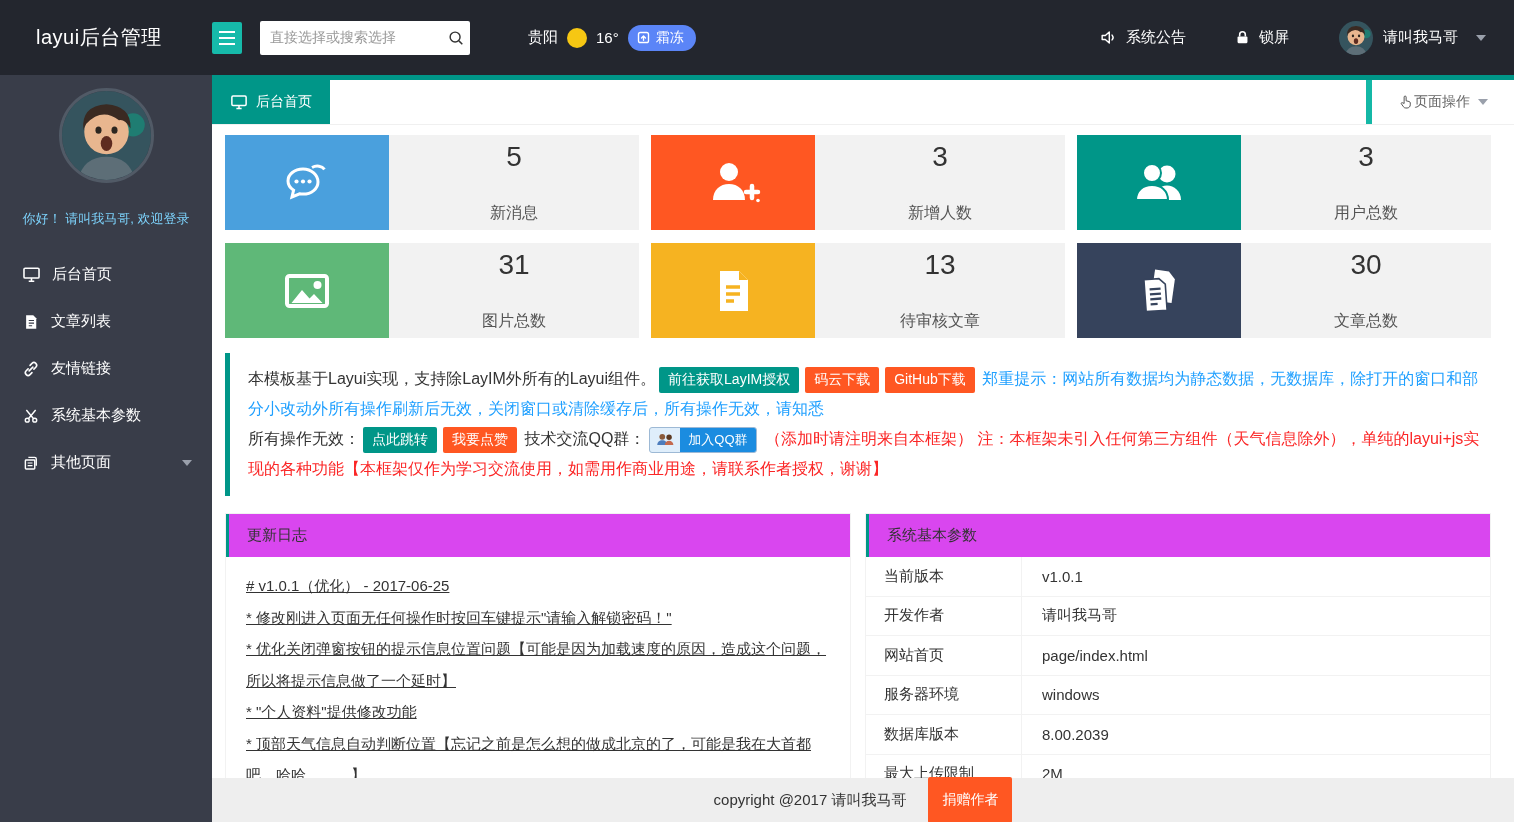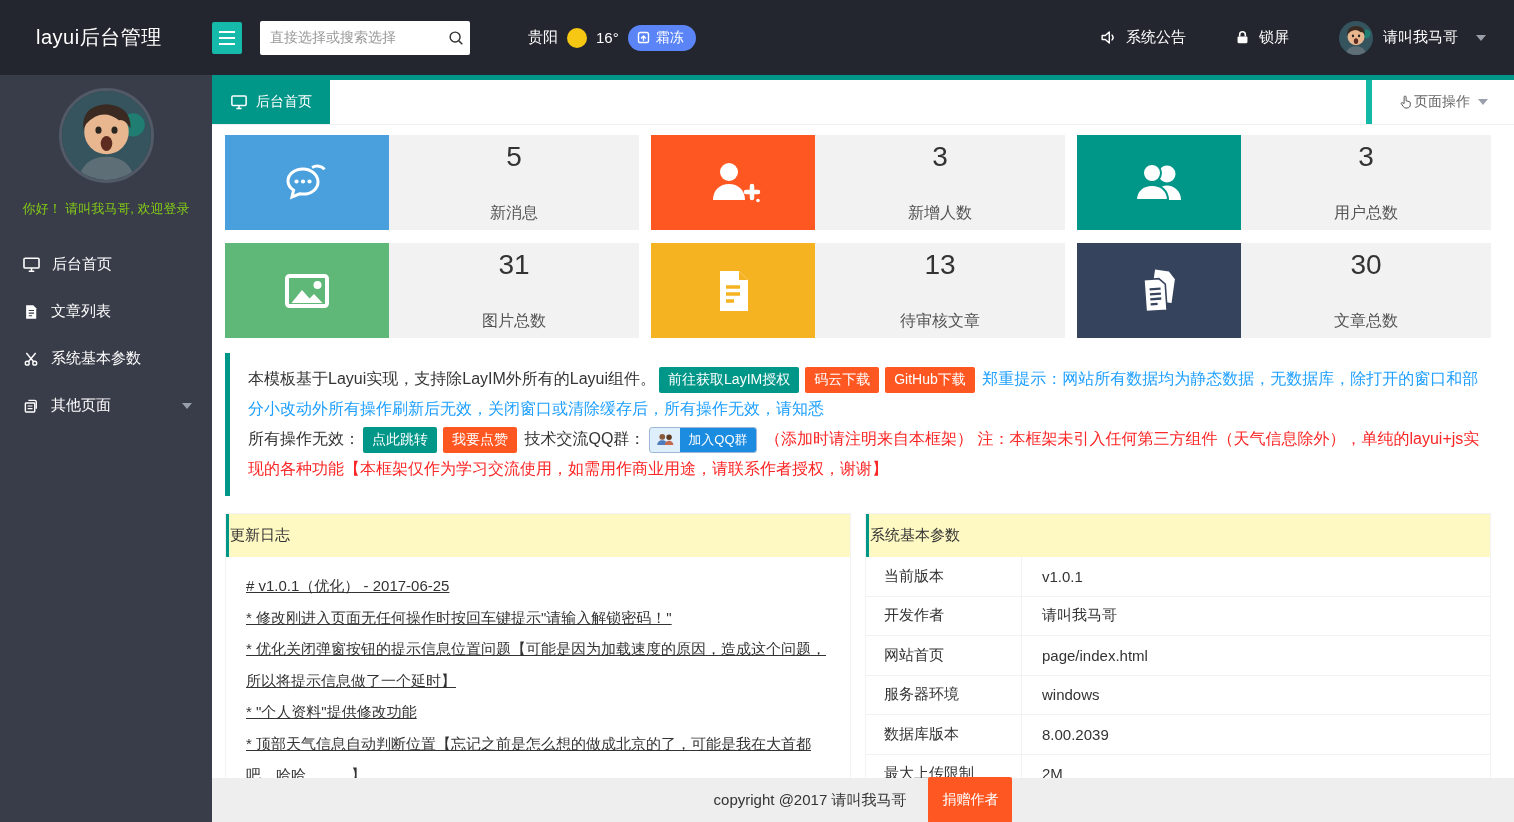--- a/index.html
+++ b/index.html
@@ -28,21 +28,21 @@
   .userbox { display:flex; align-items:center; gap:10px; margin-left:50px; cursor:pointer; }
   .avatar-sm { width:34px; height:34px; border-radius:50%; overflow:hidden; flex:none; }
   .caret { width:0; height:0; border-left:5px solid transparent; border-right:5px solid transparent;
     border-top:6px solid #9aa0ab; margin-left:8px; }
 
   
   .frame { flex:1; display:flex; min-height:0; }
   .sidebar { width:212px; flex:none; background:#393d49; display:flex; flex-direction:column; align-items:center; }
   .avatar-lg { width:95px; height:95px; border-radius:50%; overflow:hidden; margin-top:13px;
     border:3px solid #515a66; }
-  .greeting { color:#84cc16; font-size:13px; margin-top:17px; }
+  .greeting { color:#7dd3fc; font-size:13px; margin-top:27px; }
   .nav { width:100%; margin-top:23px; }
   .nav-item { height:47px; display:flex; align-items:center; padding:0 20px 0 22px; color:#fff;
     font-size:15px; gap:11px; cursor:pointer; }
   .nav-item .grow { flex:1; }
   .nav-caret { width:0; height:0; border-left:5px solid transparent; border-right:5px solid transparent;
     border-top:6px solid #9aa0ab; }
 
   .main { flex:1; background:#fff; border-top:5px solid #009688; display:flex; flex-direction:column;
     position:relative; min-width:0; }
 
@@ -75,22 +75,22 @@
   .t-red { color:#fb2626; }
   .qq-badge { display:inline-flex; align-items:center; height:26px; border:1px solid #9db9d5;
     border-radius:3px; overflow:hidden; vertical-align:middle; cursor:pointer; margin:0 4px; background:#dfeefb; }
   .qq-badge .qq-txt { background:#1b8ce0; color:#fff; font-size:13px; height:100%;
     display:flex; align-items:center; padding:0 8px; }
   .qq-badge .qq-pic { width:30px; height:100%; display:flex; align-items:center; justify-content:center; }
 
   
   .panels { display:flex; gap:14px; margin-top:17px; }
   .panel { flex:1; border:1px solid #f2f2f2; height:300px; overflow:hidden; }
-  .panel-header { height:43px; background:#fef9c3; border-left:3px solid #009688; display:flex;
-    align-items:center; padding-left:1px; font-size:15px; color:#333; }
+  .panel-header { height:43px; background:#d946ef; border-left:3px solid #009688; display:flex;
+    align-items:center; padding-left:18px; font-size:15px; color:#333; }
   .log-body { padding:13px 20px; font-size:15px; color:#333; line-height:31.5px;text-decoration:underline; }
   .param-row { display:flex; border-bottom:1px solid #f2f2f2; height:39.5px; align-items:center;
     font-size:15px; color:#333; }
   .param-label { width:155px; flex:none; padding-left:18px; }
   .param-value { flex:1; border-left:1px solid #f2f2f2; padding-left:20px; height:100%;
     display:flex; align-items:center; }
 
   
   .footer { position:absolute; left:0; right:0; bottom:0; height:44px; background:#eee;
     display:flex; align-items:center; justify-content:center; gap:22px; font-size:15px; color:#333; }
@@ -208,20 +208,32 @@
             <svg width="18" height="18" viewBox="0 0 24 24">
                 <path d="M5.5 3h9.5l4 4v14H5.5z" fill="#fff"></path>
                 <path d="M9 10h7M9 13.5h7M9 17h4.5" stroke="#393d49" stroke-width="1.6"></path>
               </svg>
           </span>
           <span>文章列表</span>
         </div>
         <div class="nav-item">
           <span>
             <svg width="18" height="18" viewBox="0 0 24 24">
+                <g fill="none" stroke="#fff" stroke-width="2.1" stroke-linecap="round">
+                  <path d="M9.5 14.5 14.5 9.5"></path>
+                  <path d="M8.2 11.8 5.6 14.4a3.6 3.6 0 0 0 5.1 5.1l2.6-2.6"></path>
+                  <path d="M15.8 12.2l2.6-2.6a3.6 3.6 0 0 0-5.1-5.1l-2.6 2.6"></path>
+                </g>
+              </svg>
+          </span>
+          <span>友情链接</span>
+        </div>
+        <div class="nav-item">
+          <span>
+            <svg width="18" height="18" viewBox="0 0 24 24">
                 <g fill="none" stroke="#fff" stroke-width="1.9">
                   <circle cx="7" cy="17.5" r="2.6"></circle>
                   <circle cx="17" cy="17.5" r="2.6"></circle>
                   <path d="M8.8 15.4 18.2 4M15.2 15.4 5.8 4"></path>
                 </g>
               </svg>
           </span>
           <span>系统基本参数</span>
         </div>
         <div class="nav-item">

